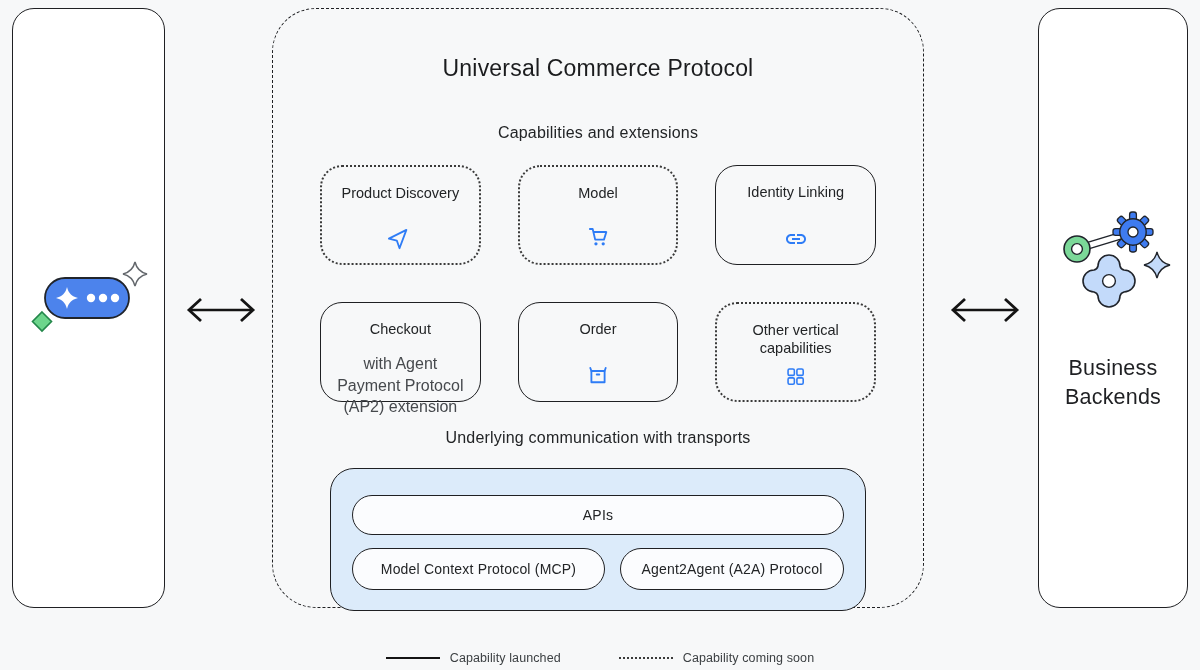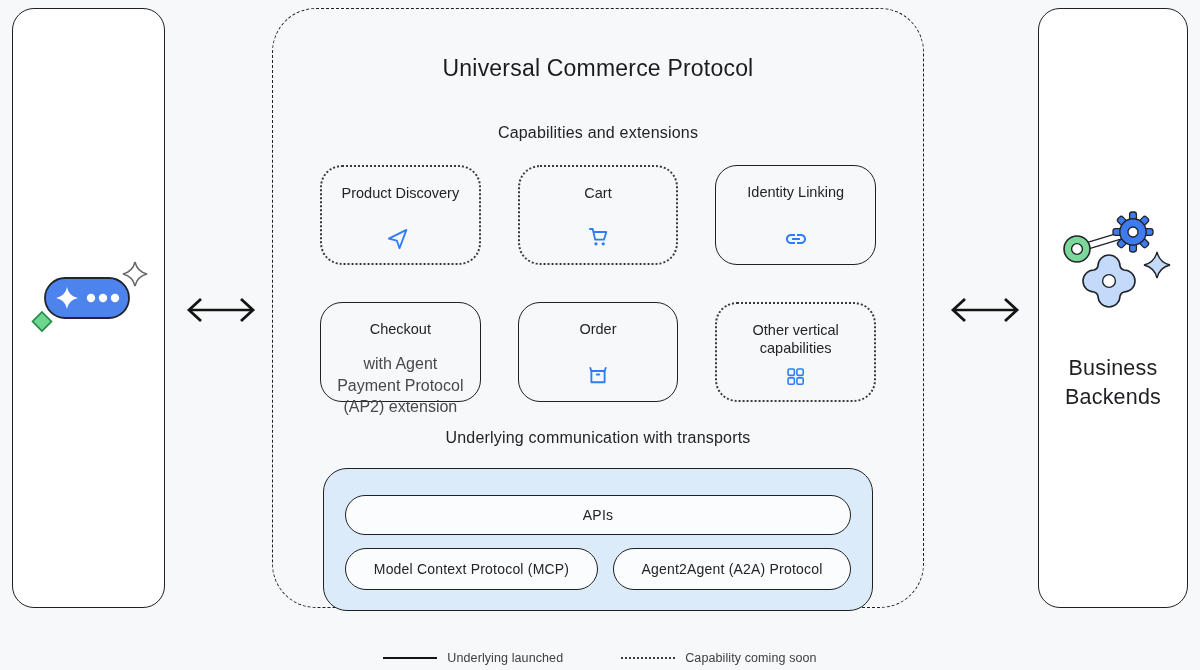--- a/index.html
+++ b/index.html
@@ -89,21 +89,21 @@
   .cap-sub{
     margin-top:15px;
     font-size:16px;line-height:1.35;
     text-align:center;color:#46494d;
     max-width:150px;
   }
   .cap-icon{margin-top:auto;flex:none;}
 
   
   .trans-container{
-    margin:21px 3px 0;
+    margin:21px 10px 0;
     height:143px;
     background:#dcebfa;
     border:1.2px solid #1f2023;
     border-radius:24px;
     box-sizing:border-box;
     padding:26px 21px 20px;
     display:flex;flex-direction:column;
   }
   .pill{
     box-sizing:border-box;
@@ -162,21 +162,21 @@
       <div class="cap dotted">
         <div class="cap-label">Product Discovery</div>
         <svg class="cap-icon" width="26" height="26" viewBox="0 0 24 24">
           <g transform="rotate(42 12 12)">
             <path d="M12 3.2 L18.6 20 L12 16.4 L5.4 20 Z" fill="none" stroke="#2e7cf6" stroke-width="1.7" stroke-linejoin="round"></path>
           </g>
         </svg>
       </div>
 
       <div class="cap dotted">
-        <div class="cap-label">Cart</div>
+        <div class="cap-label">Model</div>
         <svg class="cap-icon" width="26" height="26" viewBox="0 0 24 24">
           <path d="M4.5 4.6 H7.1 L9.4 14.4 H17.5 L19.7 7.4 H7.7" fill="none" stroke="#2e7cf6" stroke-width="1.7" stroke-linejoin="round" stroke-linecap="round"></path>
           <circle cx="10.1" cy="18.3" r="1.5" fill="#2e7cf6"></circle>
           <circle cx="16.8" cy="18.3" r="1.5" fill="#2e7cf6"></circle>
         </svg>
       </div>
 
       <div class="cap solid">
         <div class="cap-label">Identity Linking</div>
         <svg class="cap-icon" width="24" height="24" viewBox="0 0 24 24">
@@ -250,19 +250,19 @@
         <path d="M-11,-15 A11 11 0 0 1 11,-15 A5.5 5.5 0 0 0 15,-11 A11 11 0 0 1 15,11 A5.5 5.5 0 0 0 11,15 A11 11 0 0 1 -11,15 A5.5 5.5 0 0 0 -15,11 A11 11 0 0 1 -15,-11 A5.5 5.5 0 0 0 -11,-15 Z" fill="#c3dafa" stroke="#20242b" stroke-width="1.6"></path>
         <circle r="6.4" fill="#ffffff" stroke="#20242b" stroke-width="1.4"></circle>
       </g>
       <path transform="translate(104,60)" d="M0 -13 C1.8 -5.5 5.5 -1.8 13 0 C5.5 1.8 1.8 5.5 0 13 C-1.8 5.5 -5.5 1.8 -13 0 C-5.5 -1.8 -1.8 -5.5 0 -13 Z" fill="#c3dafa" stroke="#20242b" stroke-width="1.4"></path>
     </svg>
     <div class="p-label">Business Backends</div>
   </div>
 
   <div class="legend">
     <span class="legend-line solid"></span>
-    <span class="legend-text">Underlying launched</span>
+    <span class="legend-text">Capability launched</span>
     <span class="spacer"></span>
     <span class="legend-line dotted"></span>
     <span class="legend-text">Capability coming soon</span>
   </div>
 
 </div>
 
 </body></html>

